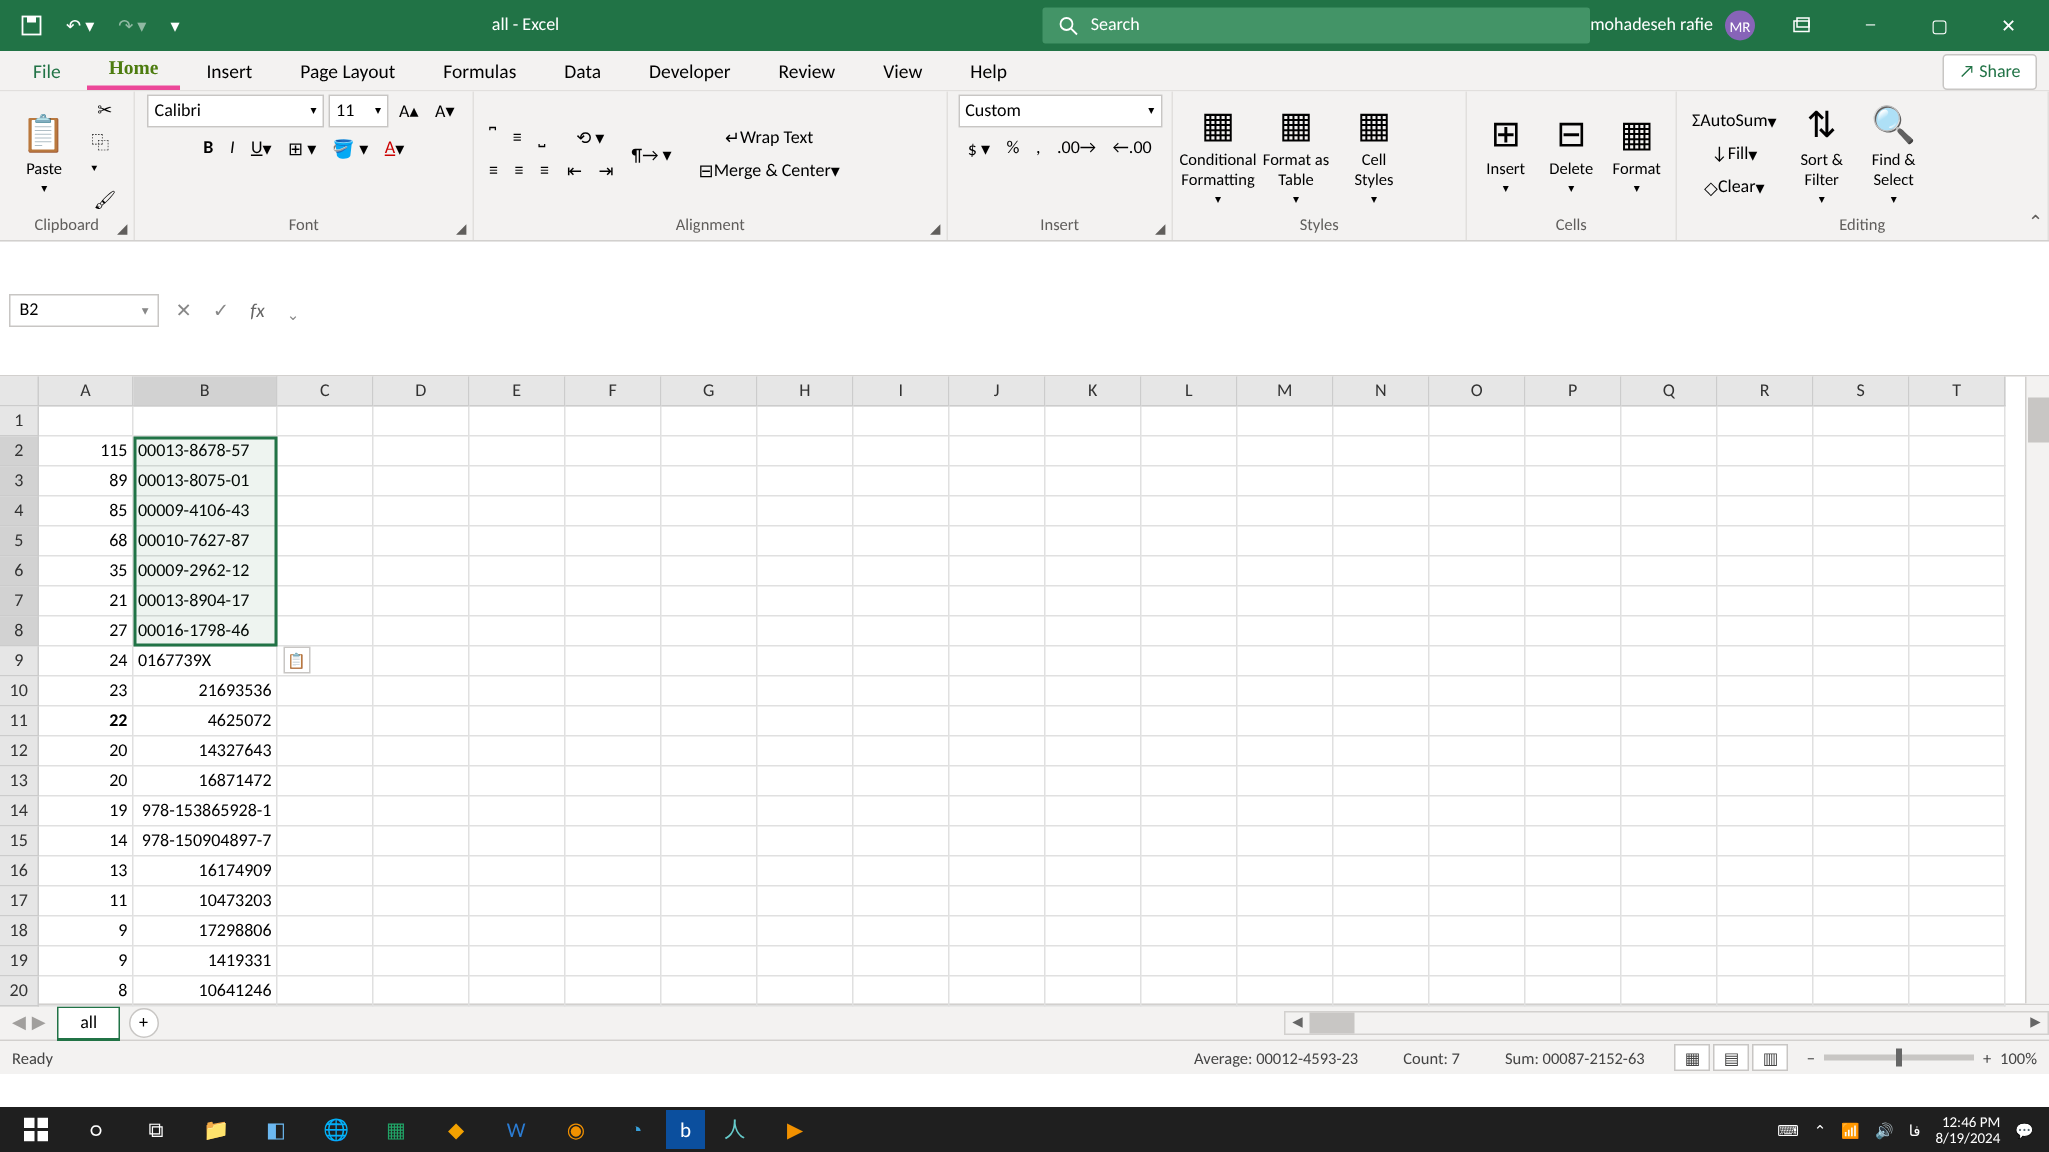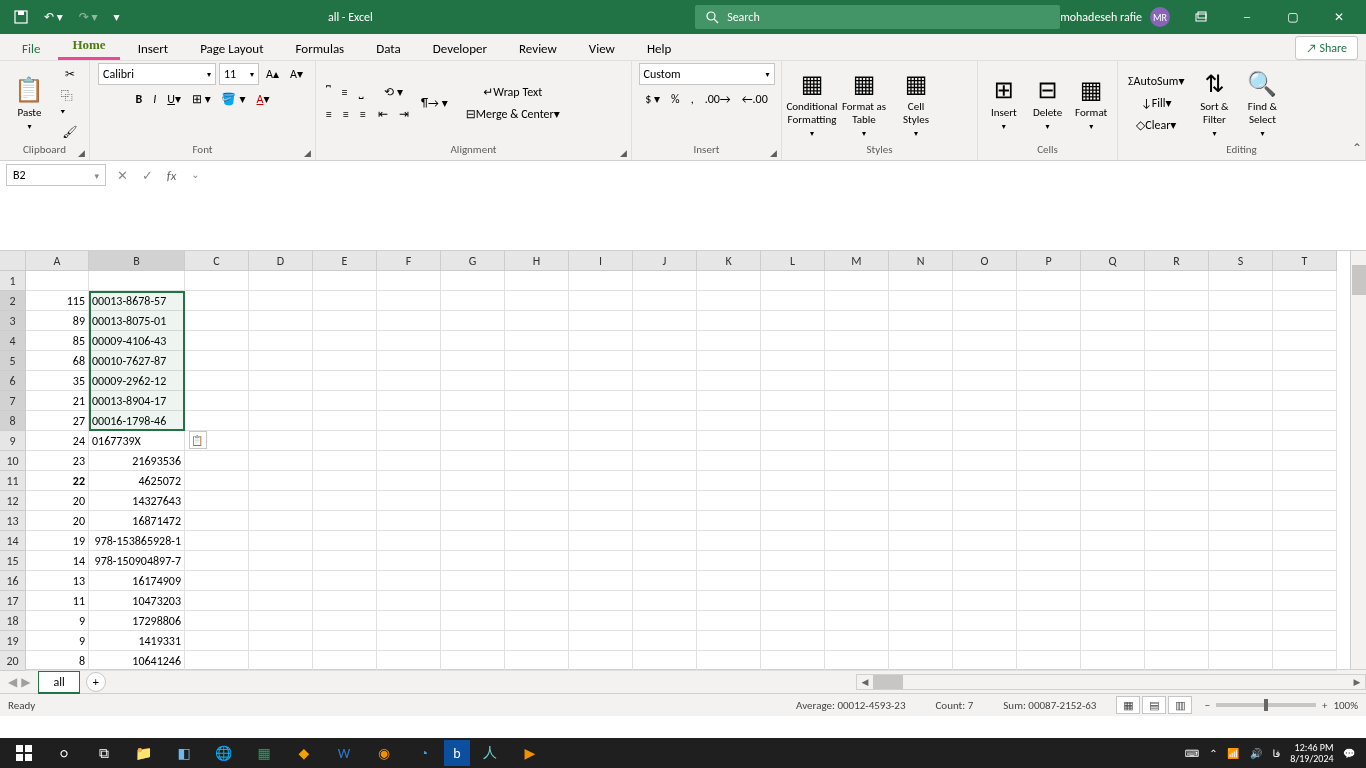--- a/index.html
+++ b/index.html
@@ -31,21 +31,21 @@
 .group .label .dlg { position: absolute; right: -2px; bottom: 0; font-size: 9px; color: #605e5c; }
 .stack { display: flex; flex-direction: column; gap: 2px; }
 .row { display: flex; gap: 3px; align-items: center; }
 .btn { padding: 2px 4px; cursor: pointer; display: flex; align-items: center; justify-content: center; min-height: 20px; font-size: 12px; }
 .btn-big { display: flex; flex-direction: column; align-items: center; justify-content: center; width: 48px; height: 68px; font-size: 11px; text-align: center; cursor: pointer; gap: 2px; }
 .btn-big .ic { font-size: 24px; }
 .input-font { border: 1px solid #c8c6c4; background: #fff; height: 22px; padding: 0 4px; font-size: 12px; display: flex; align-items: center; }
 .collapse { position: absolute; right: 4px; top: 80px; font-size: 12px; color: #605e5c; cursor: pointer; }
 
 
-.namebar { height: 90px; display: flex; align-items: flex-start; border-bottom: 1px solid #d2d0ce; padding-top: 3px; }
+.namebar { height: 90px; display: flex; align-items: center; border-bottom: 1px solid #d2d0ce; padding-top: 3px; }
 .namebox { width: 100px; height: 22px; border: 1px solid #c8c6c4; margin-left: 6px; padding: 0 6px; font-size: 12px; display: flex; align-items: center; background: #fff; }
 .namebox .dd { margin-left: auto; font-size: 9px; color: #888; }
 .fx-btns { display: flex; gap: 8px; margin: 0 8px; height: 22px; align-items: center; color: #888; font-size: 13px; }
 .fx-btns span { padding: 0 3px; }
 .fx { font-style: italic; color: #666; }
 .formula-input { flex: 1; height: 85px; padding: 2px 6px; font-size: 12px; border-left: 1px solid #e1dfdd; background: #fff; }
 .expand { width: 16px; display: flex; align-items: flex-start; justify-content: center; color: #888; font-size: 10px; padding-top: 4px; }
 
 
 .grid-area { position: relative; height: 418px; display: flex; }

